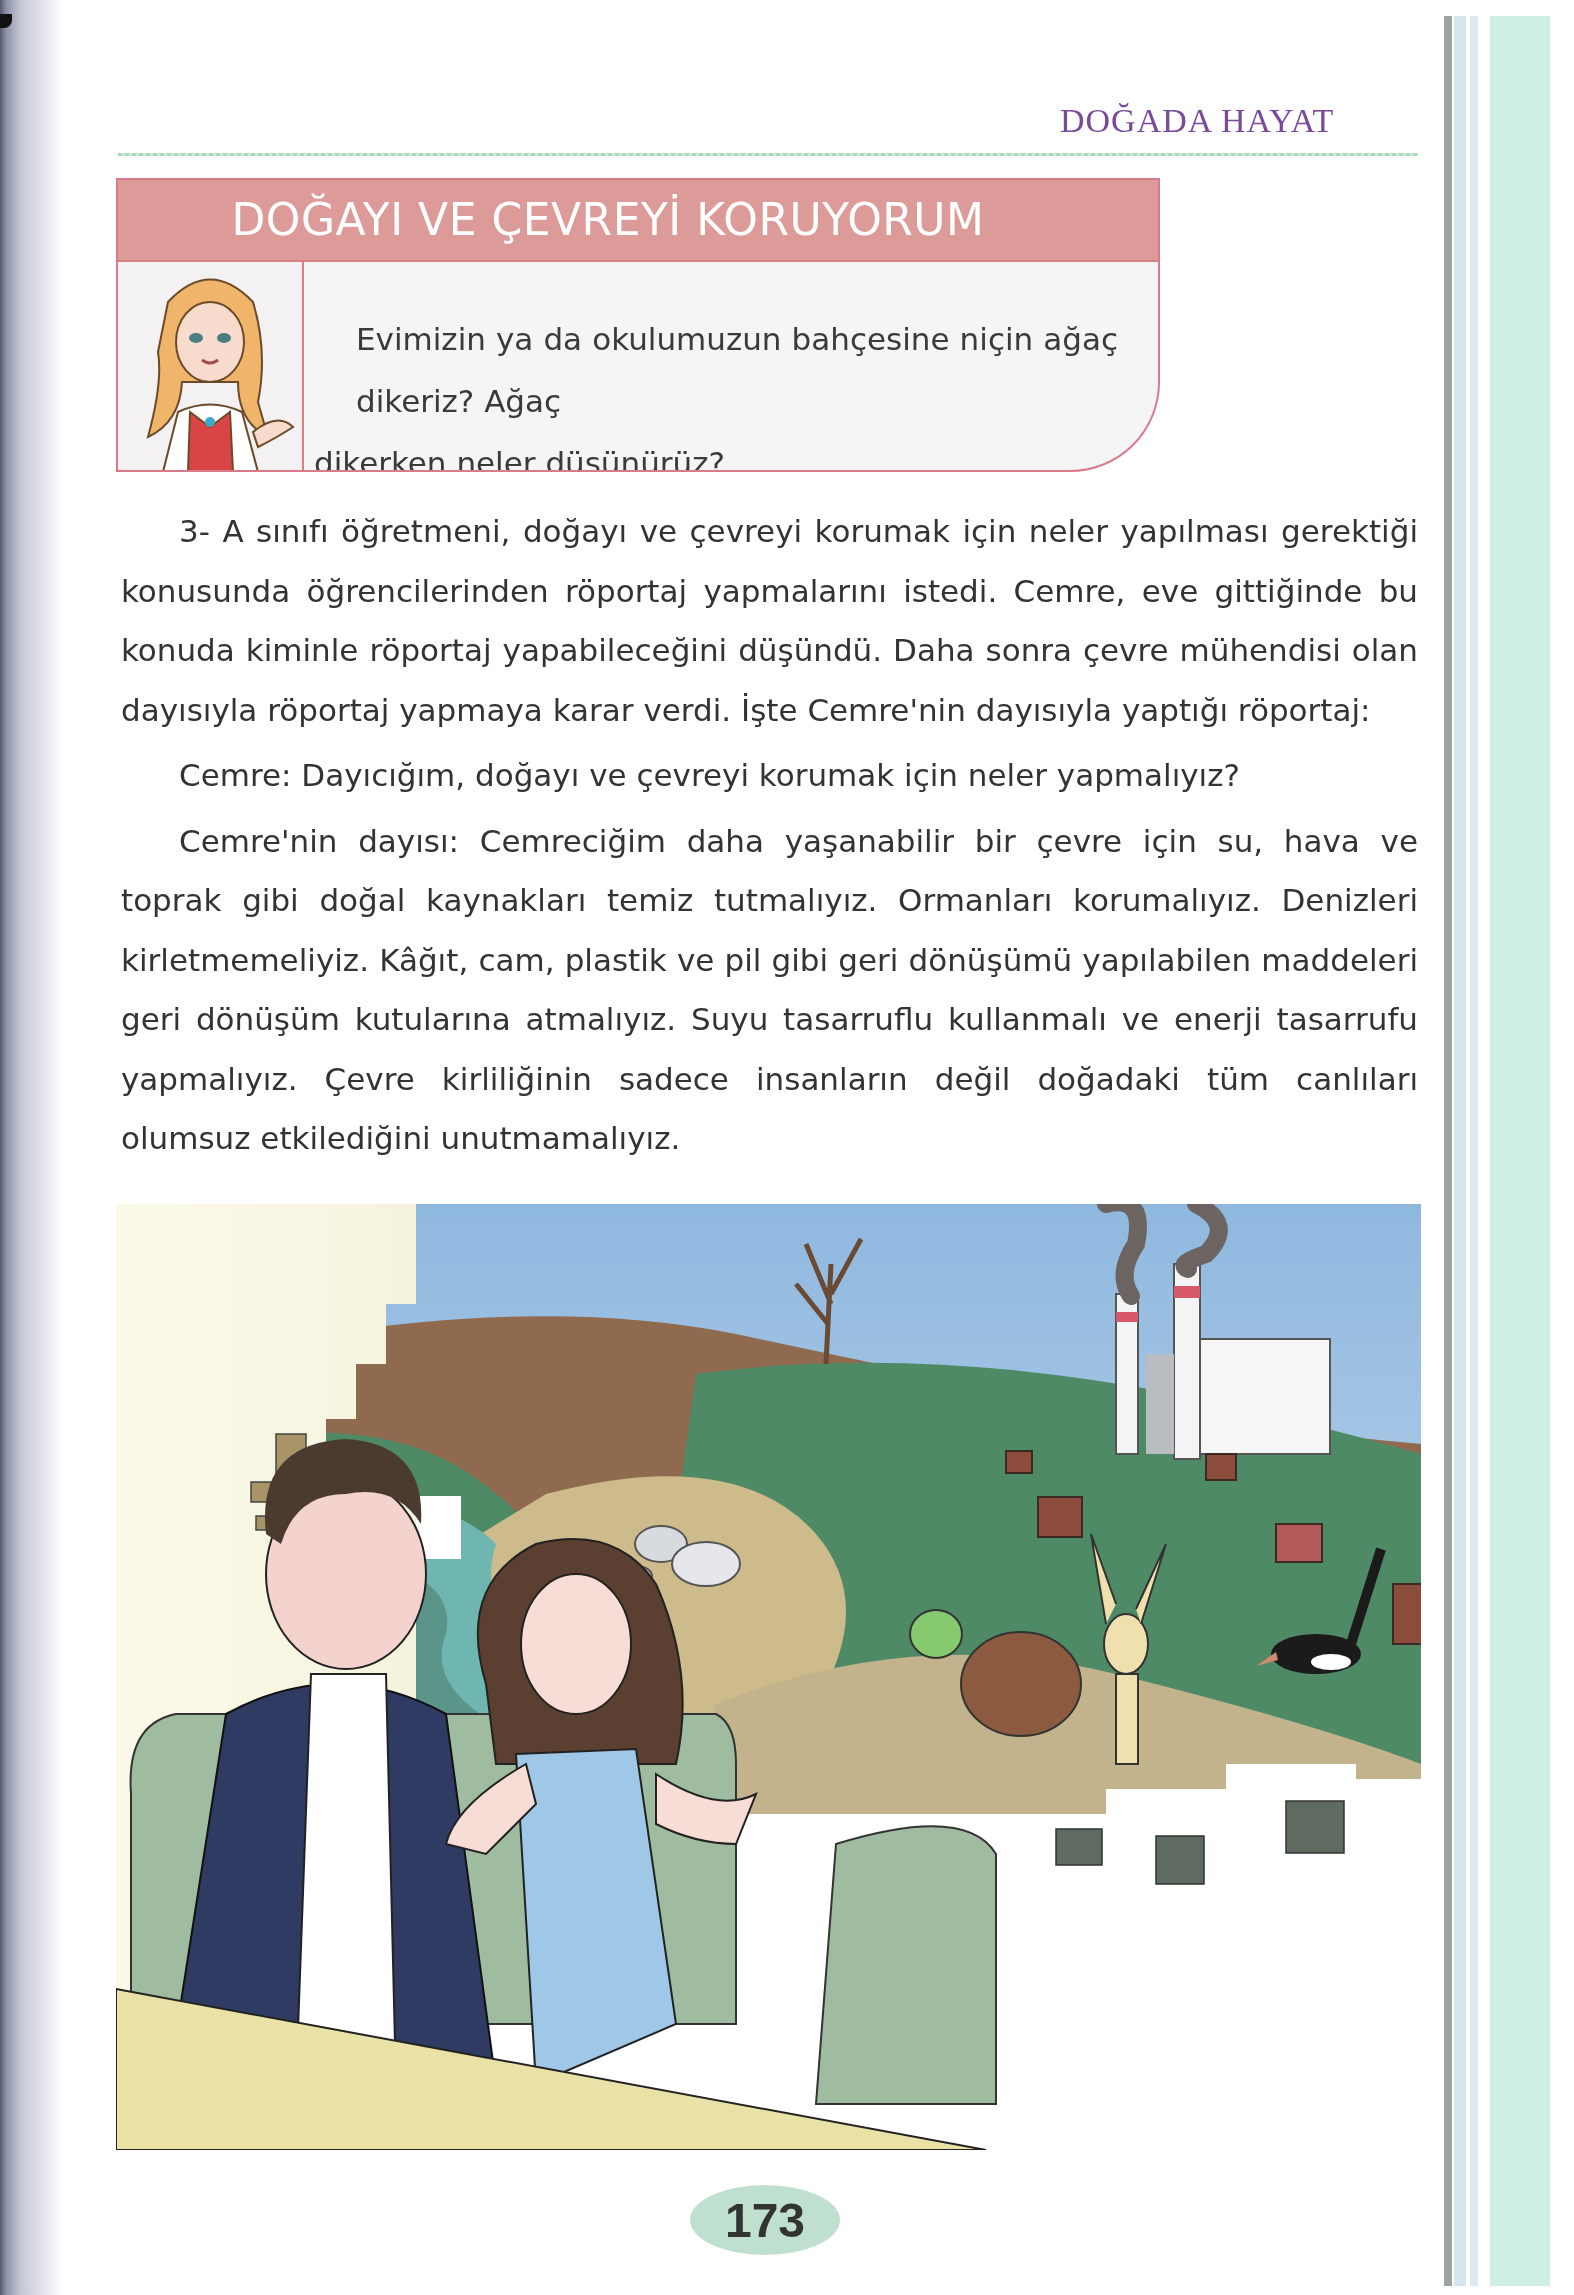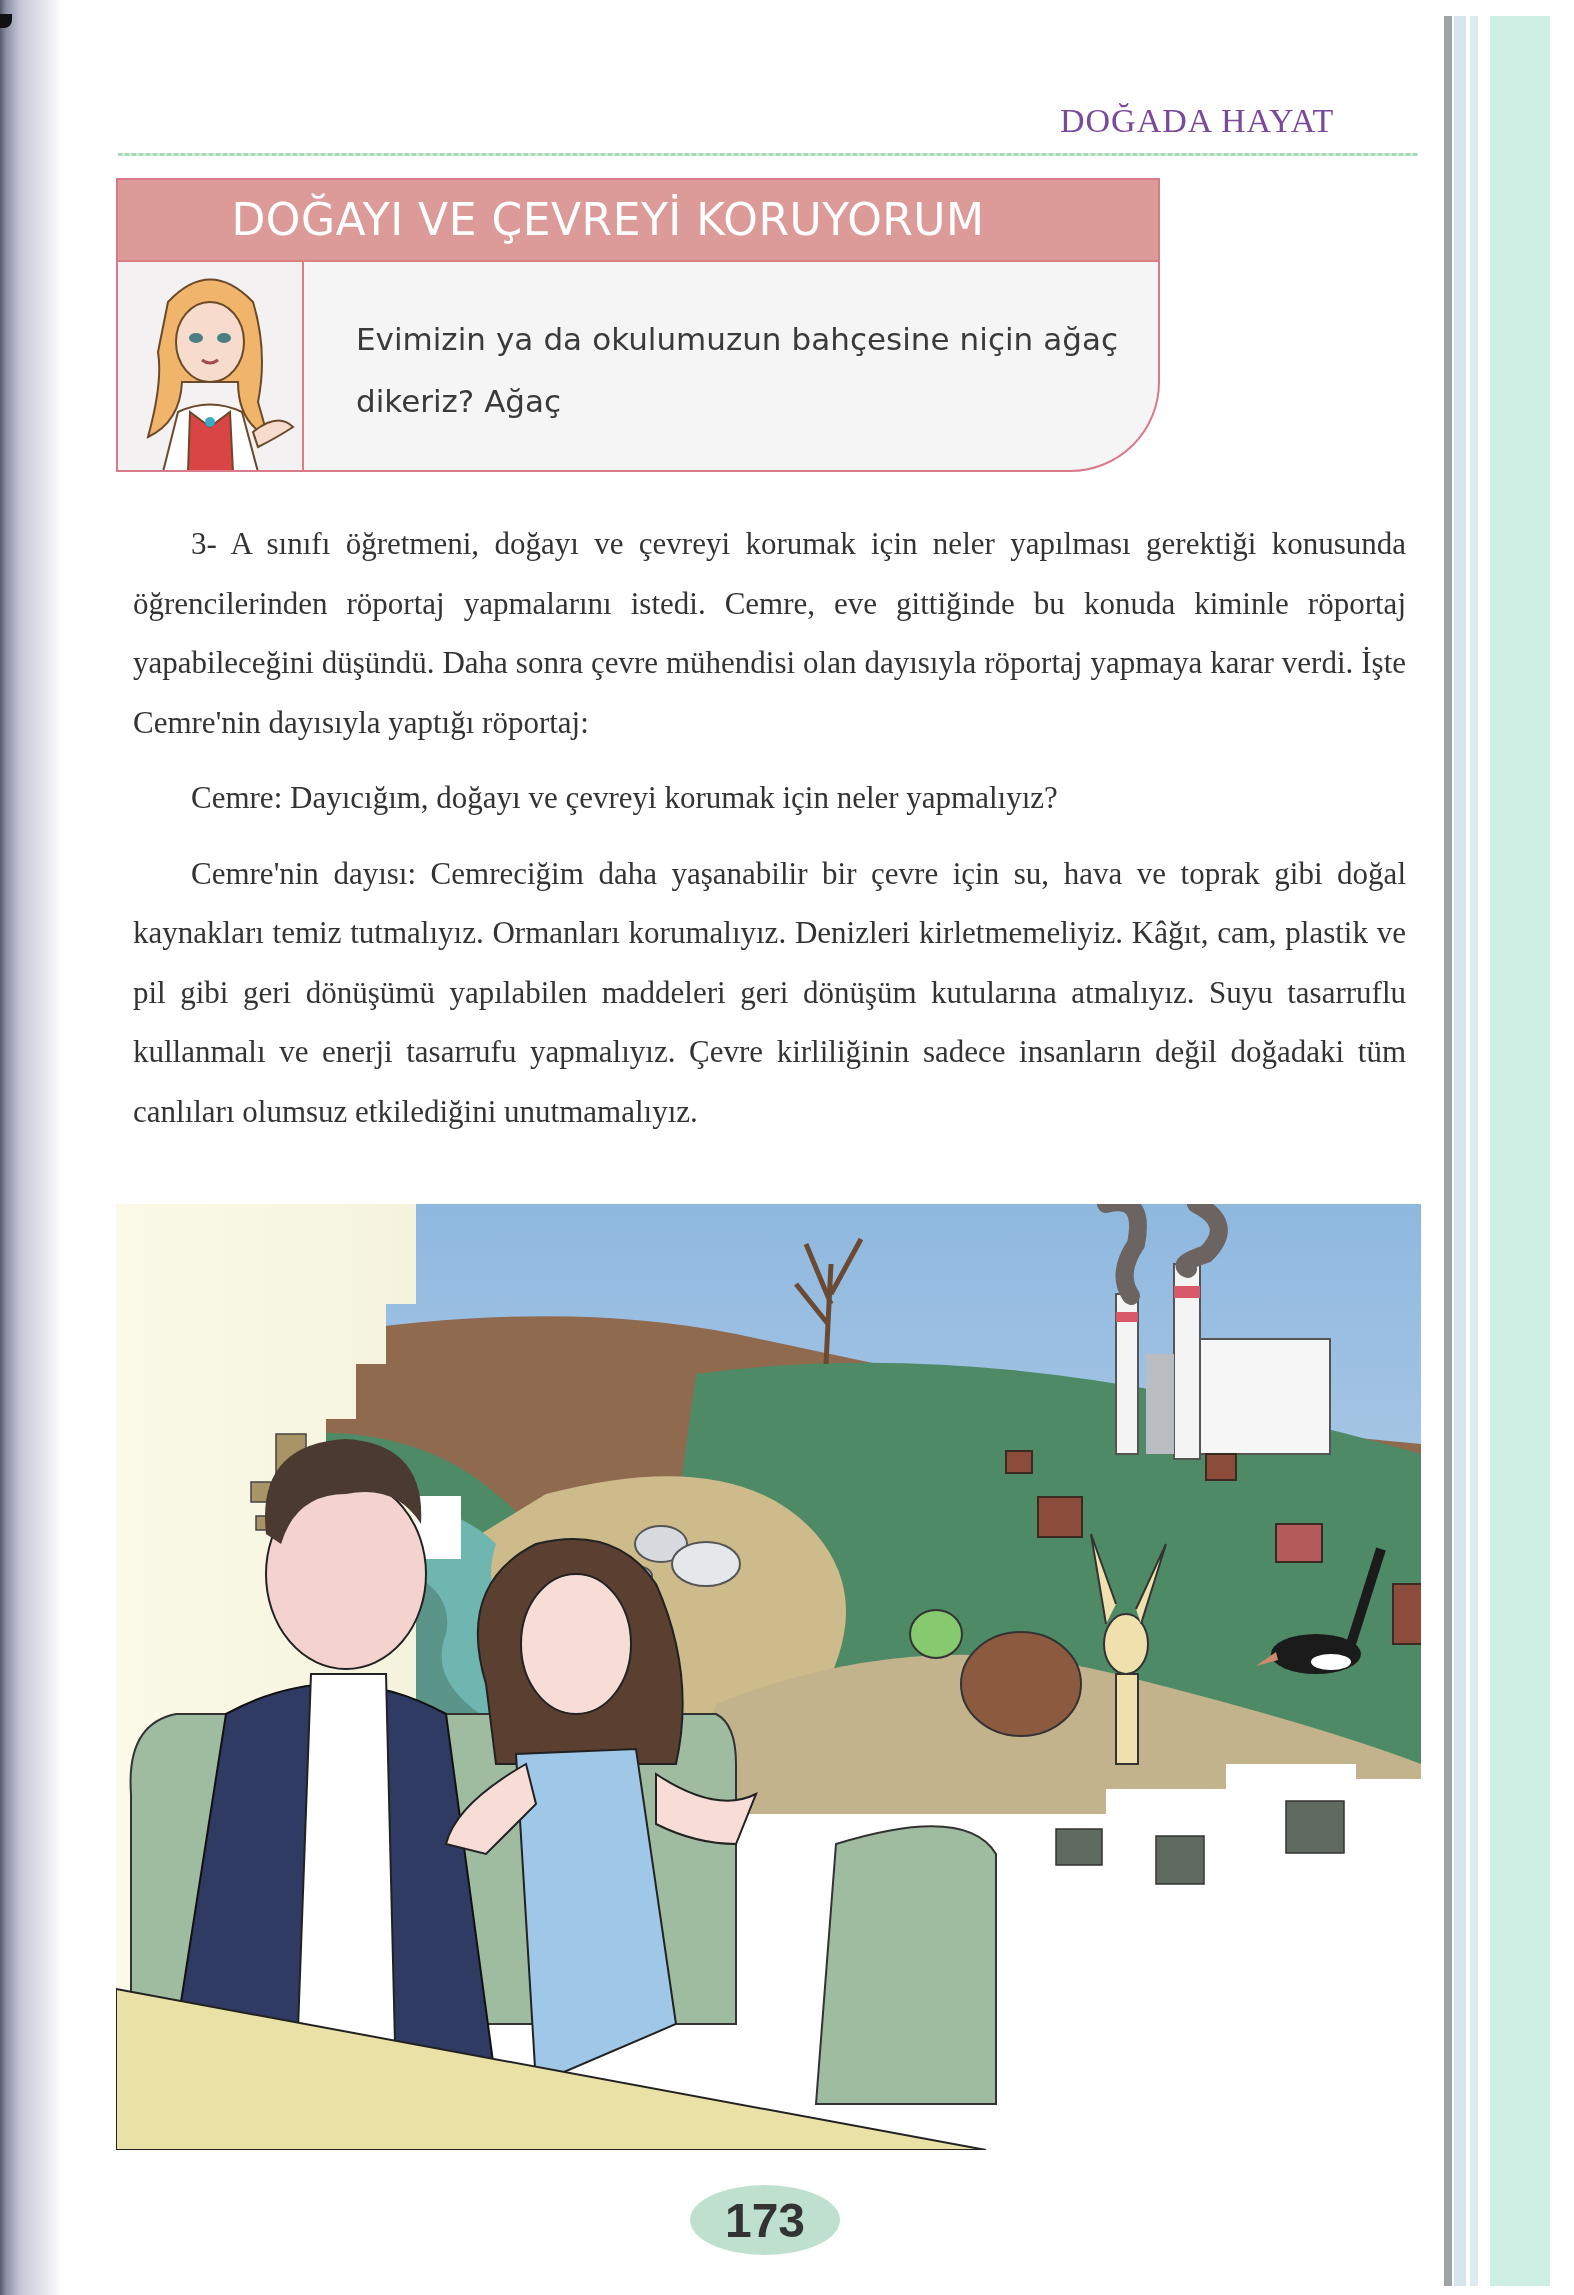--- a/index.html
+++ b/index.html
@@ -53,21 +53,21 @@
   .question {
     position: absolute; left: 196px; top: 128px; right: 40px;
     font-size: 31px; line-height: 62px; color: #3a3a3a; text-align: justify;
   }
   .question .ind { padding-left: 42px; }
 
   .body-text {
     position: absolute; left: 117px; width: 1305px; font-size: 31px;
     line-height: 59.5px; color: #333; text-align: justify;
   }
-  .para p { margin: 16px; font-family: Liberation Serif, serif; }
+  .para p { margin: 4px; }
   .indent { text-indent: 58px; }
 
   .illustration {
     position: absolute; left: 116px; top: 1204px; width: 1305px; height: 946px;
   }
   .page-num {
     position: absolute; left: 690px; top: 2185px; width: 150px; height: 70px;
     border-radius: 50%; background: #bfe0cf;
     font-family: "Liberation Sans", sans-serif; font-weight: bold; font-size: 48px;
     color: #333; text-align: center; line-height: 72px;
@@ -101,20 +101,21 @@
       <ellipse cx="106" cy="76" rx="7" ry="5" fill="#4a7e82"></ellipse>
       <path d="M84 98 Q92 104 100 98" stroke="#a34a4a" stroke-width="3" fill="none"></path>
       <path d="M45 210 L60 150 Q92 135 124 150 L140 210 Z" fill="#ffffff" stroke="#6b4a2a" stroke-width="2"></path>
       <path d="M72 150 L92 165 L112 150 L115 210 L70 210 Z" fill="#d94444" stroke="#6b4a2a" stroke-width="2"></path>
       <circle cx="92" cy="160" r="5" fill="#3fa8c9"></circle>
       <path d="M135 170 Q160 150 175 165 Q160 175 140 185 Z" fill="#f7dccd" stroke="#6b4a2a" stroke-width="2"></path>
     </svg>
   </div>
   <div class="question">
     <div class="ind">Evimizin ya da okulumuzun bahçesine niçin ağaç dikeriz? Ağaç</div>
+    <div>dikerken neler düşünürüz?</div>
   </div>
 </div>
 
 <div class="body-text para" style="top:498px;">
   <p class="indent">3- A sınıfı öğretmeni, doğayı ve çevreyi korumak için neler yapılması gerektiği konusunda öğrencilerinden röportaj yapmalarını istedi. Cemre, eve gittiğinde bu konuda kiminle röportaj yapabileceğini düşündü. Daha sonra çevre mühendisi olan dayısıyla röportaj yapmaya karar verdi. İşte Cemre'nin dayısıyla yaptığı röportaj:</p>
   <p class="indent" style="margin-top:6px;">Cemre: Dayıcığım, doğayı ve çevreyi korumak için neler yapmalıyız?</p>
   <p class="indent" style="margin-top:6px;">Cemre'nin dayısı: Cemreciğim daha yaşanabilir bir çevre için su, hava ve toprak gibi doğal kaynakları temiz tutmalıyız. Ormanları korumalıyız. Denizleri kirletmemeliyiz. Kâğıt, cam, plastik ve pil gibi geri dönüşümü yapılabilen maddeleri geri dönüşüm kutularına atmalıyız. Suyu tasarruflu kullanmalı ve enerji tasarrufu yapmalıyız. Çevre kirliliğinin sadece insanların değil doğadaki tüm canlıları olumsuz etkilediğini unutmamalıyız.</p>
 </div>
 
 <div class="illustration">

